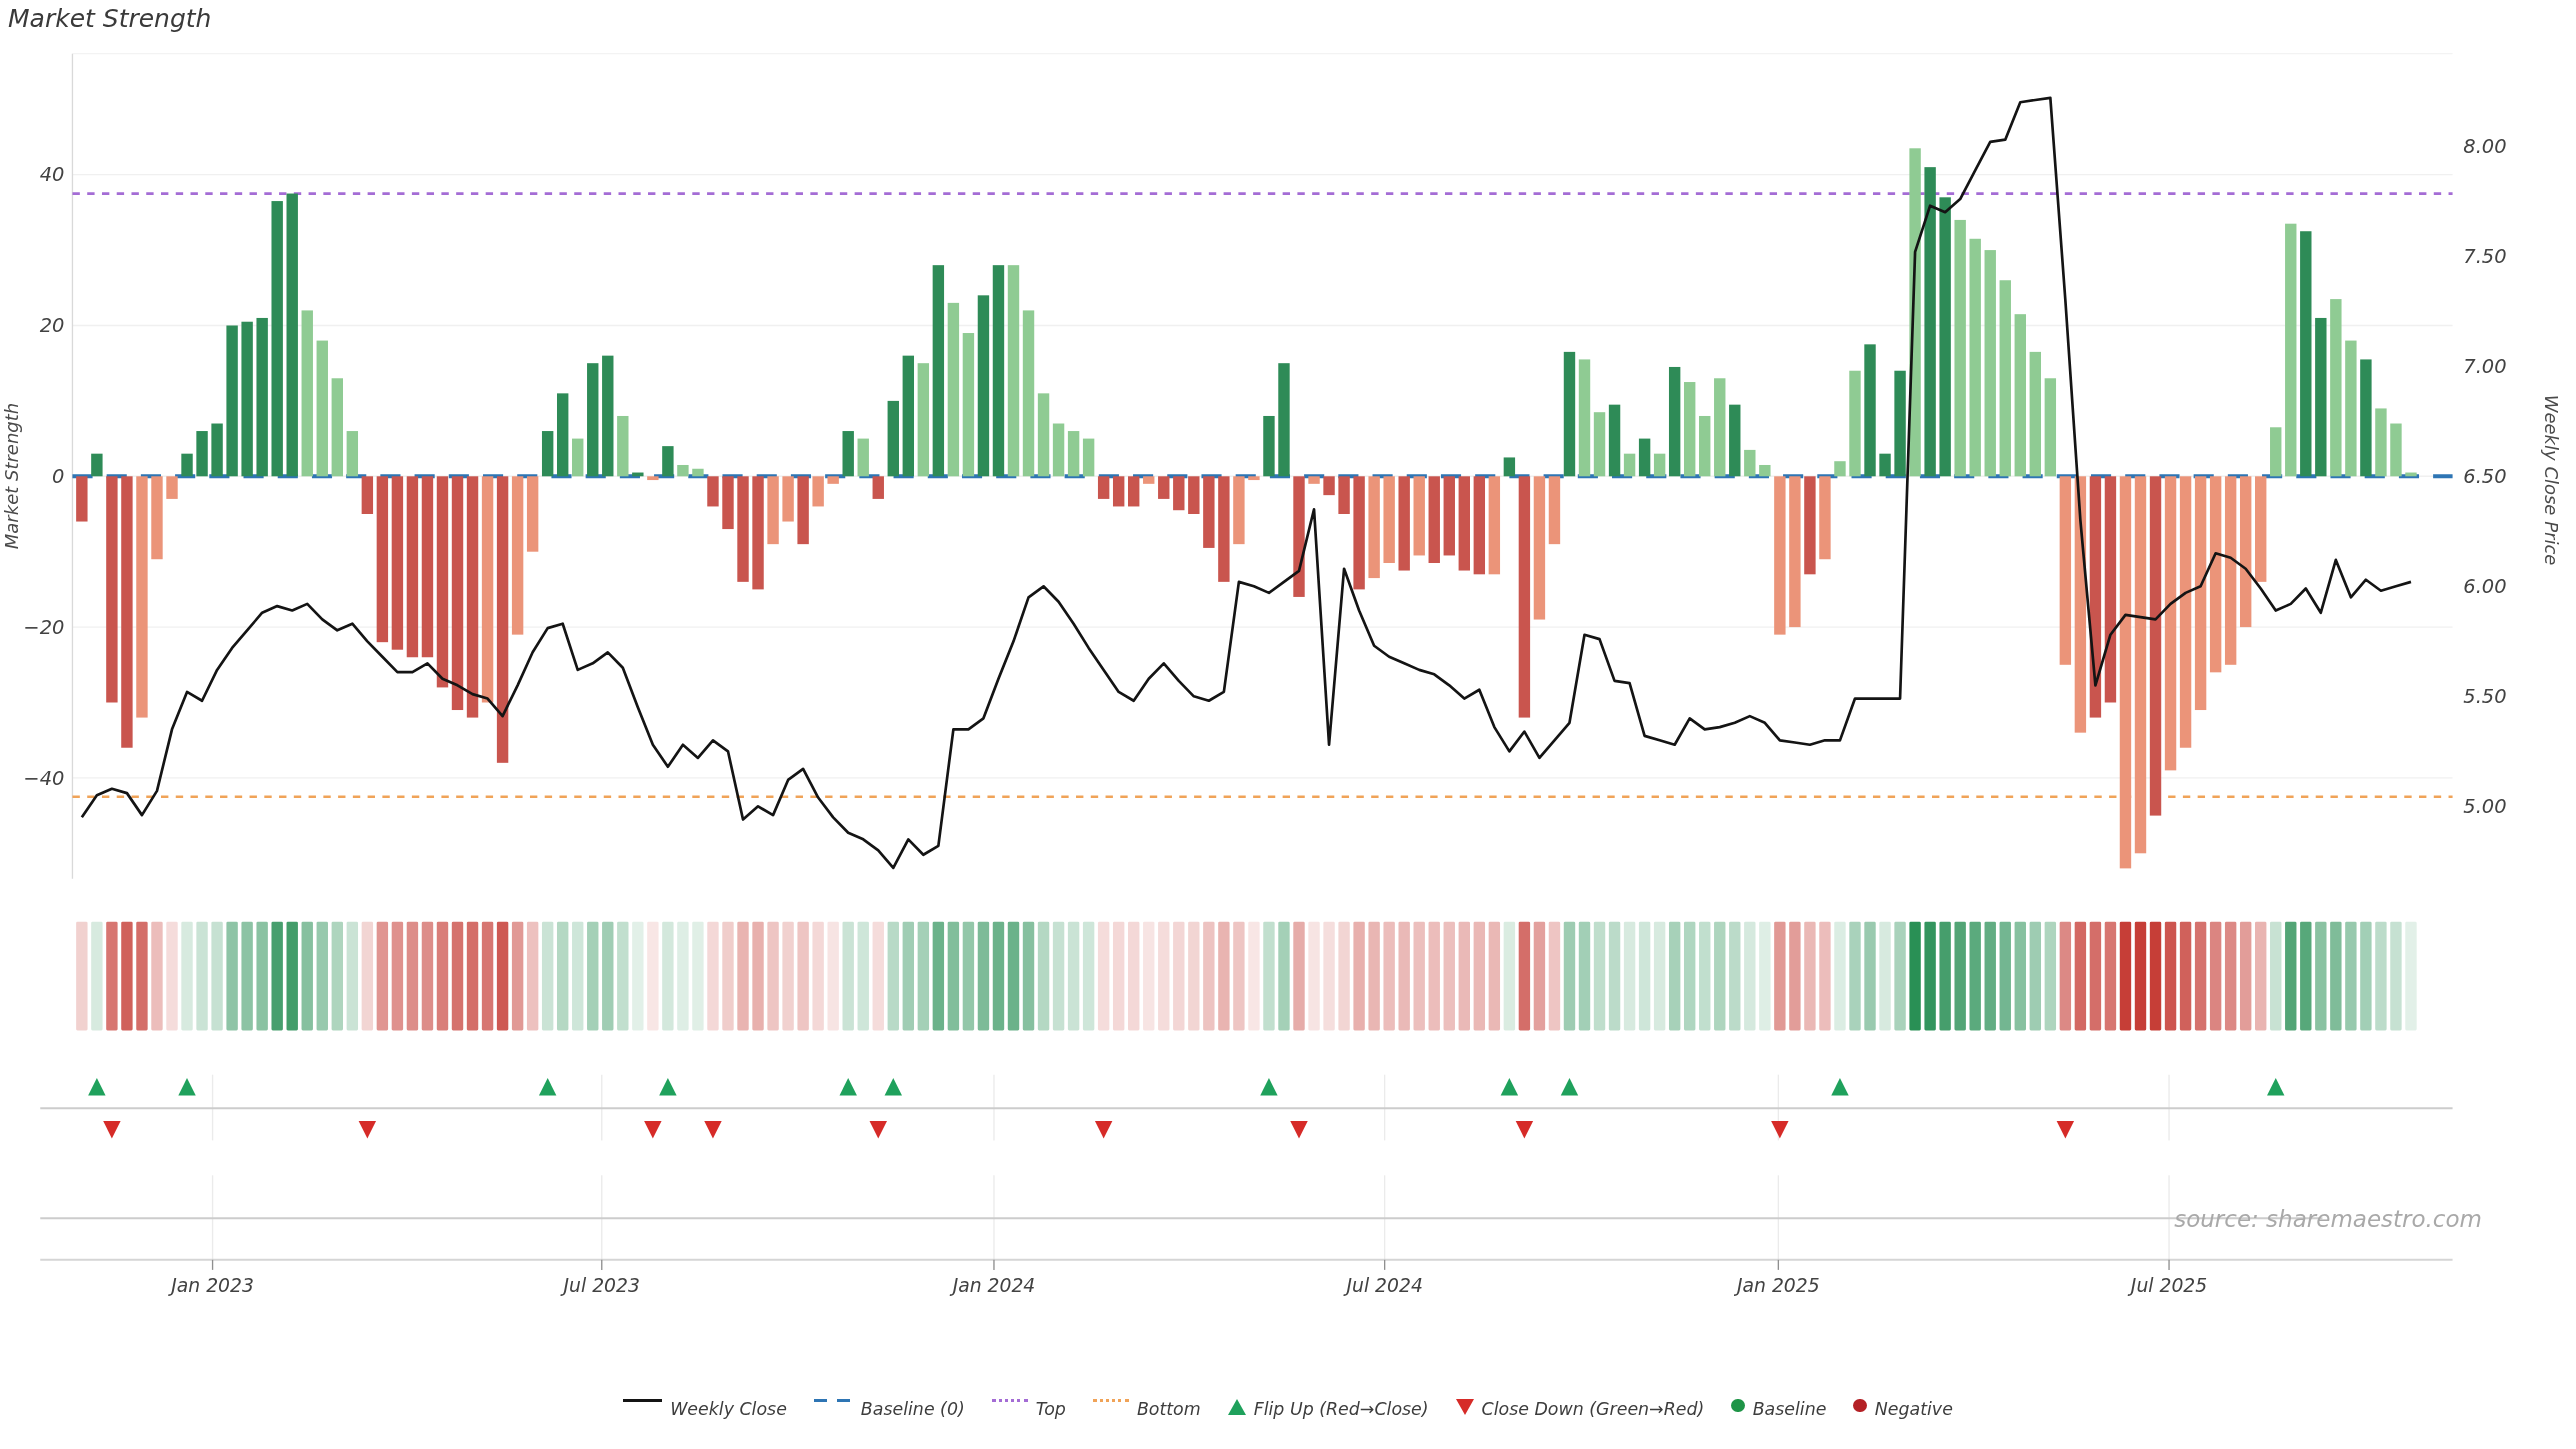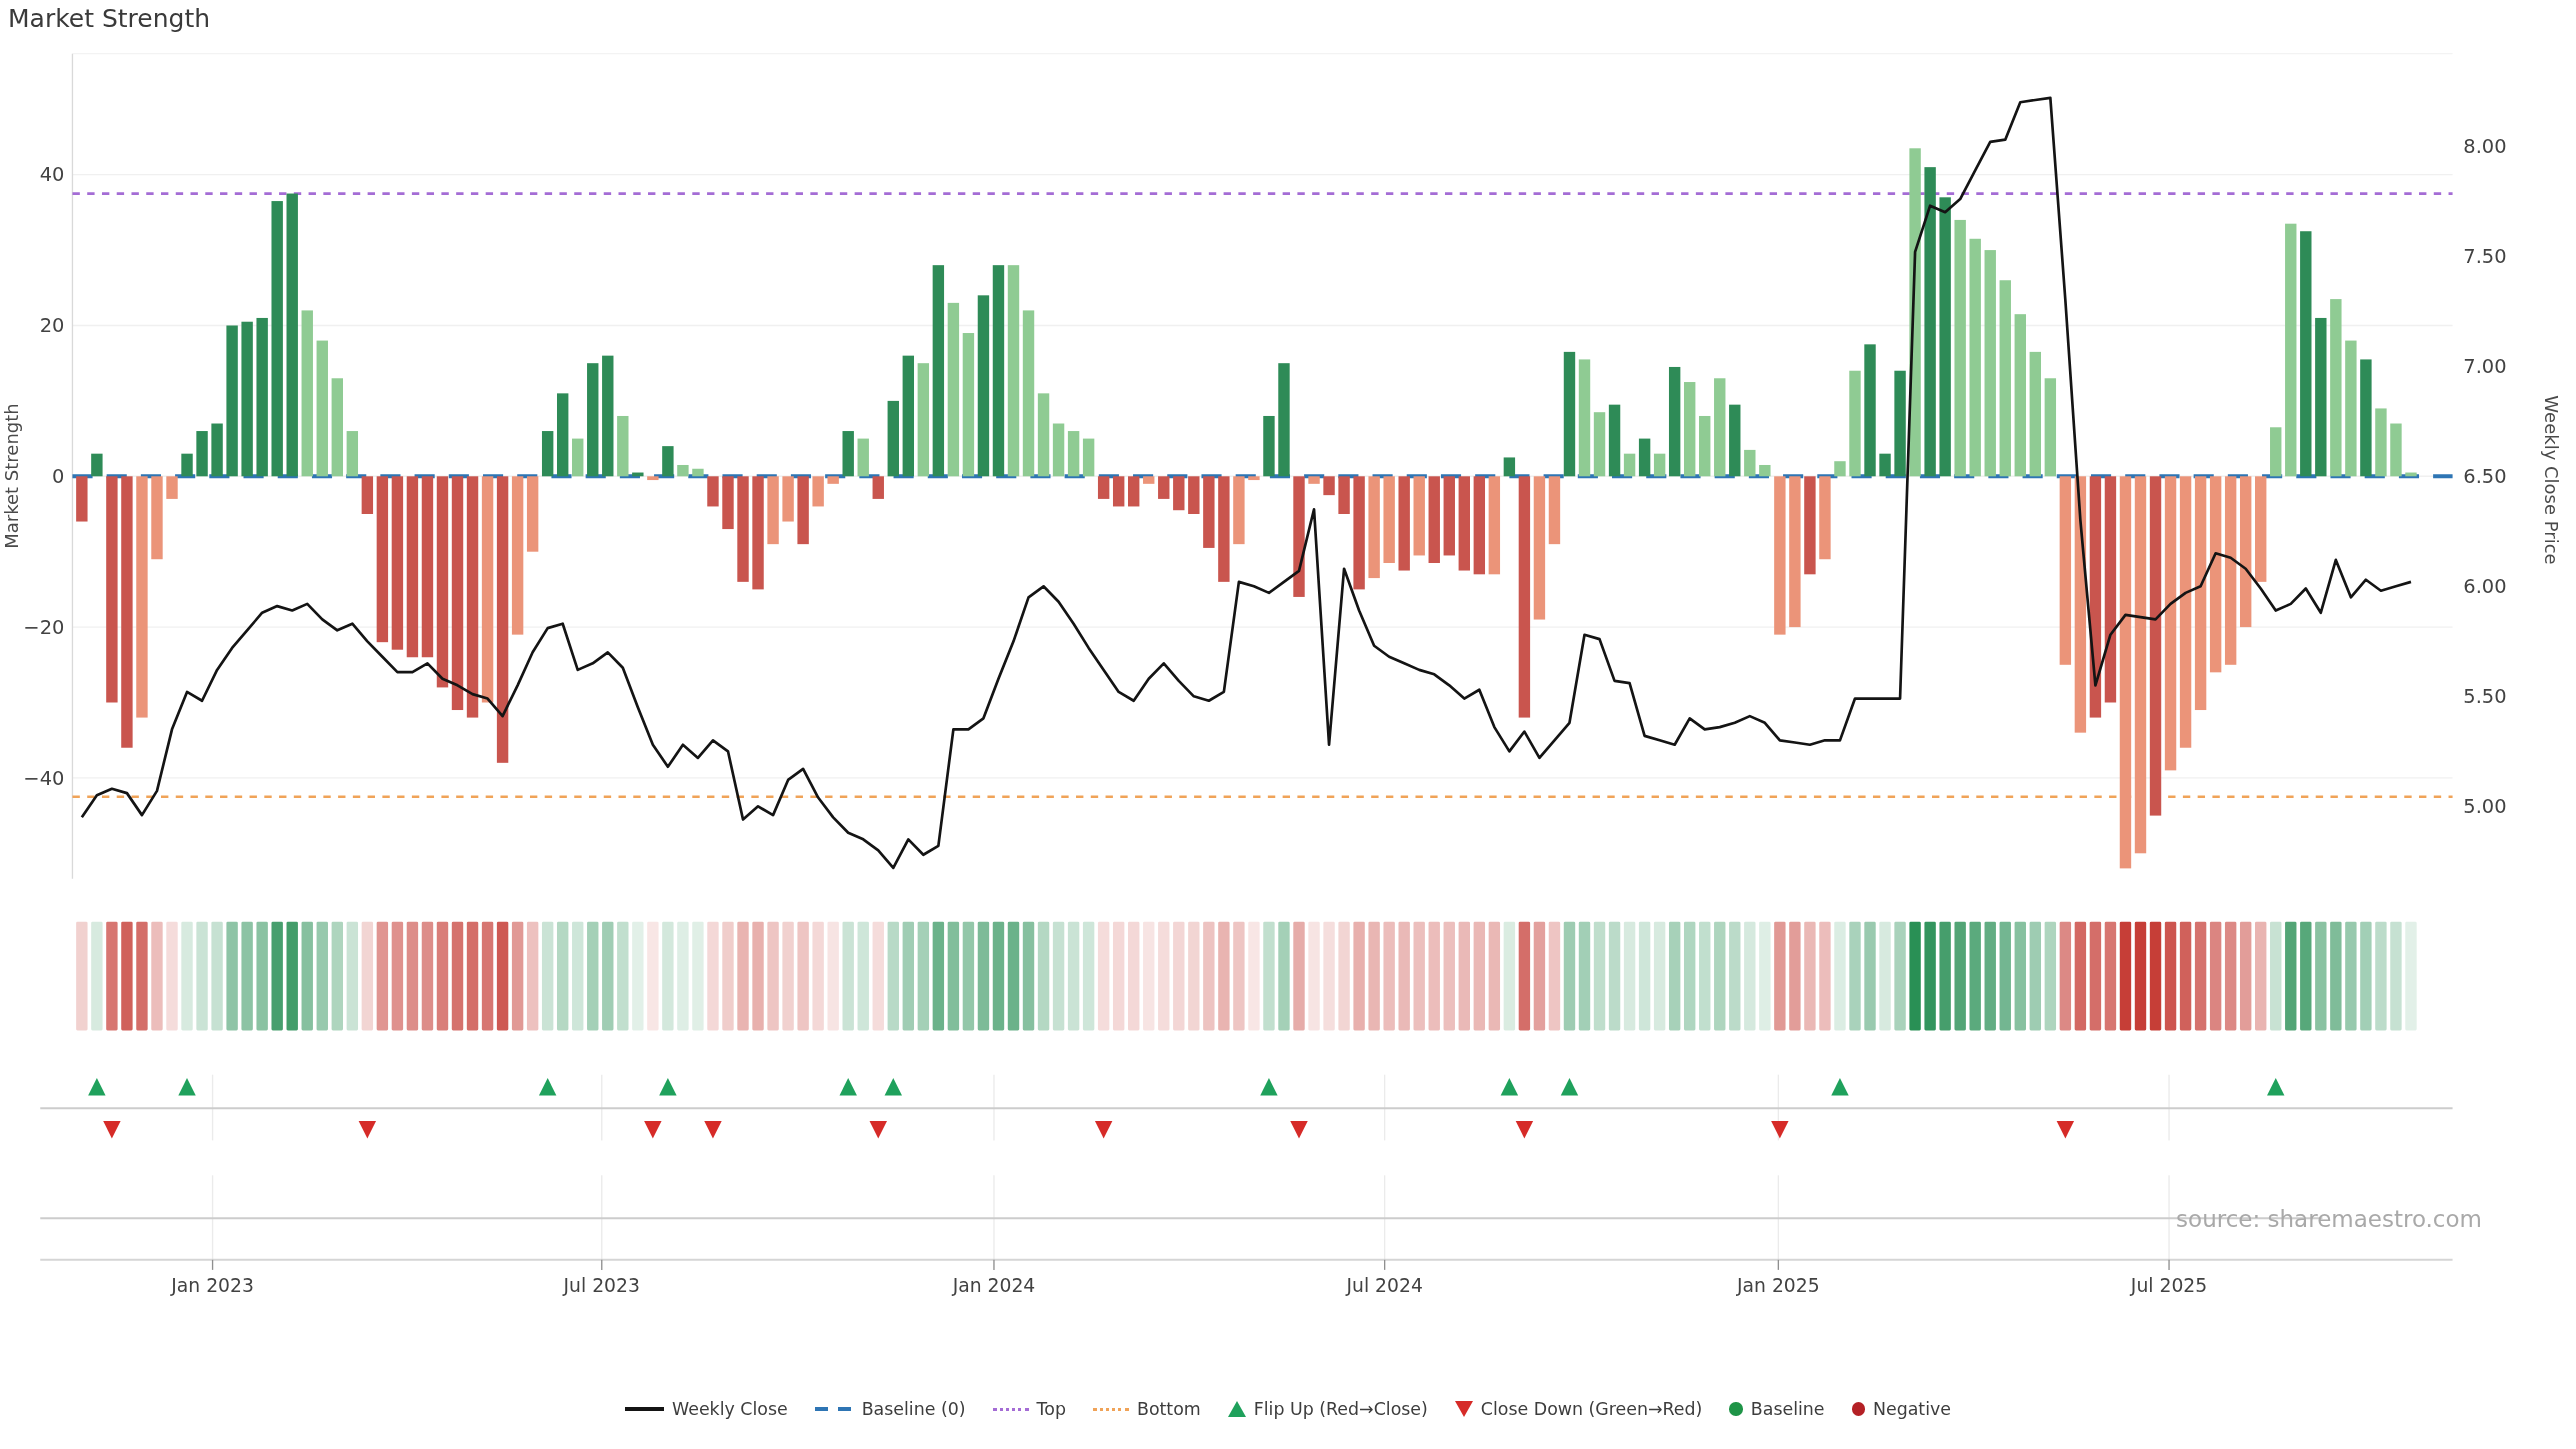--- a/index.html
+++ b/index.html
@@ -1,27 +1,27 @@
 <!DOCTYPE html>
 <html style="font-size:10.7px"><head>
 <meta charset="utf-8">
 <style>
   html,body{margin:0;padding:0;background:#ffffff;}
   #page{position:relative;width:2576px;height:1449px;background:#ffffff;overflow:hidden;
-        font-family:"DejaVu Sans","Liberation Sans",sans-serif;}
+        font-family:"DejaVu Sans","Liberation Sans",sans-serif;font-style:italic;}
   #page-title{position:absolute;left:8px;top:4px;font-size:25px;color:#3a3a3a;}
   #left-axis-title{position:absolute;left:1.3px;top:476px;transform:translateY(-50%) rotate(180deg);
         writing-mode:vertical-rl;font-size:18px;color:#4a4a4a;}
   #right-axis-title{position:absolute;left:2541px;top:480px;transform:translateY(-50%);
         writing-mode:vertical-rl;font-size:18px;color:#4a4a4a;}
   #source-credit{position:absolute;right:94px;top:1206px;font-size:23px;color:#a9a9a9;}
   #chart-svg{position:absolute;left:0;top:0;}
   #legend{position:absolute;left:0;top:1399px;width:2576px;display:flex;justify-content:center;
         align-items:center;gap:27px;}
-  .legend-item{display:flex;align-items:center;gap:8px;}
+  .legend-item{display:flex;align-items:flex-start;gap:8px;}
   .legend-label{font-size:17.4px;color:#3d3d3d;white-space:nowrap;}
   .sym{display:inline-block;}
   .sym-line{width:39px;height:3.4px;background:#141414;}
   .sym-dashed{width:39px;height:3.4px;background:repeating-linear-gradient(to right,#2e75b4 0 13.4px,transparent 13.4px 23px);}
   .sym-dotted-top{width:36px;height:0;border-top:3.4px dotted #a46cd5;}
   .sym-dotted-bottom{width:36px;height:0;border-top:3.4px dotted #f0a358;}
   .sym-tri-up{width:0;height:0;border-left:9.4px solid transparent;border-right:9.4px solid transparent;
         border-bottom:16px solid #1fa15c;}
   .sym-tri-down{width:0;height:0;border-left:9.4px solid transparent;border-right:9.4px solid transparent;
         border-top:16px solid #d62b28;}

